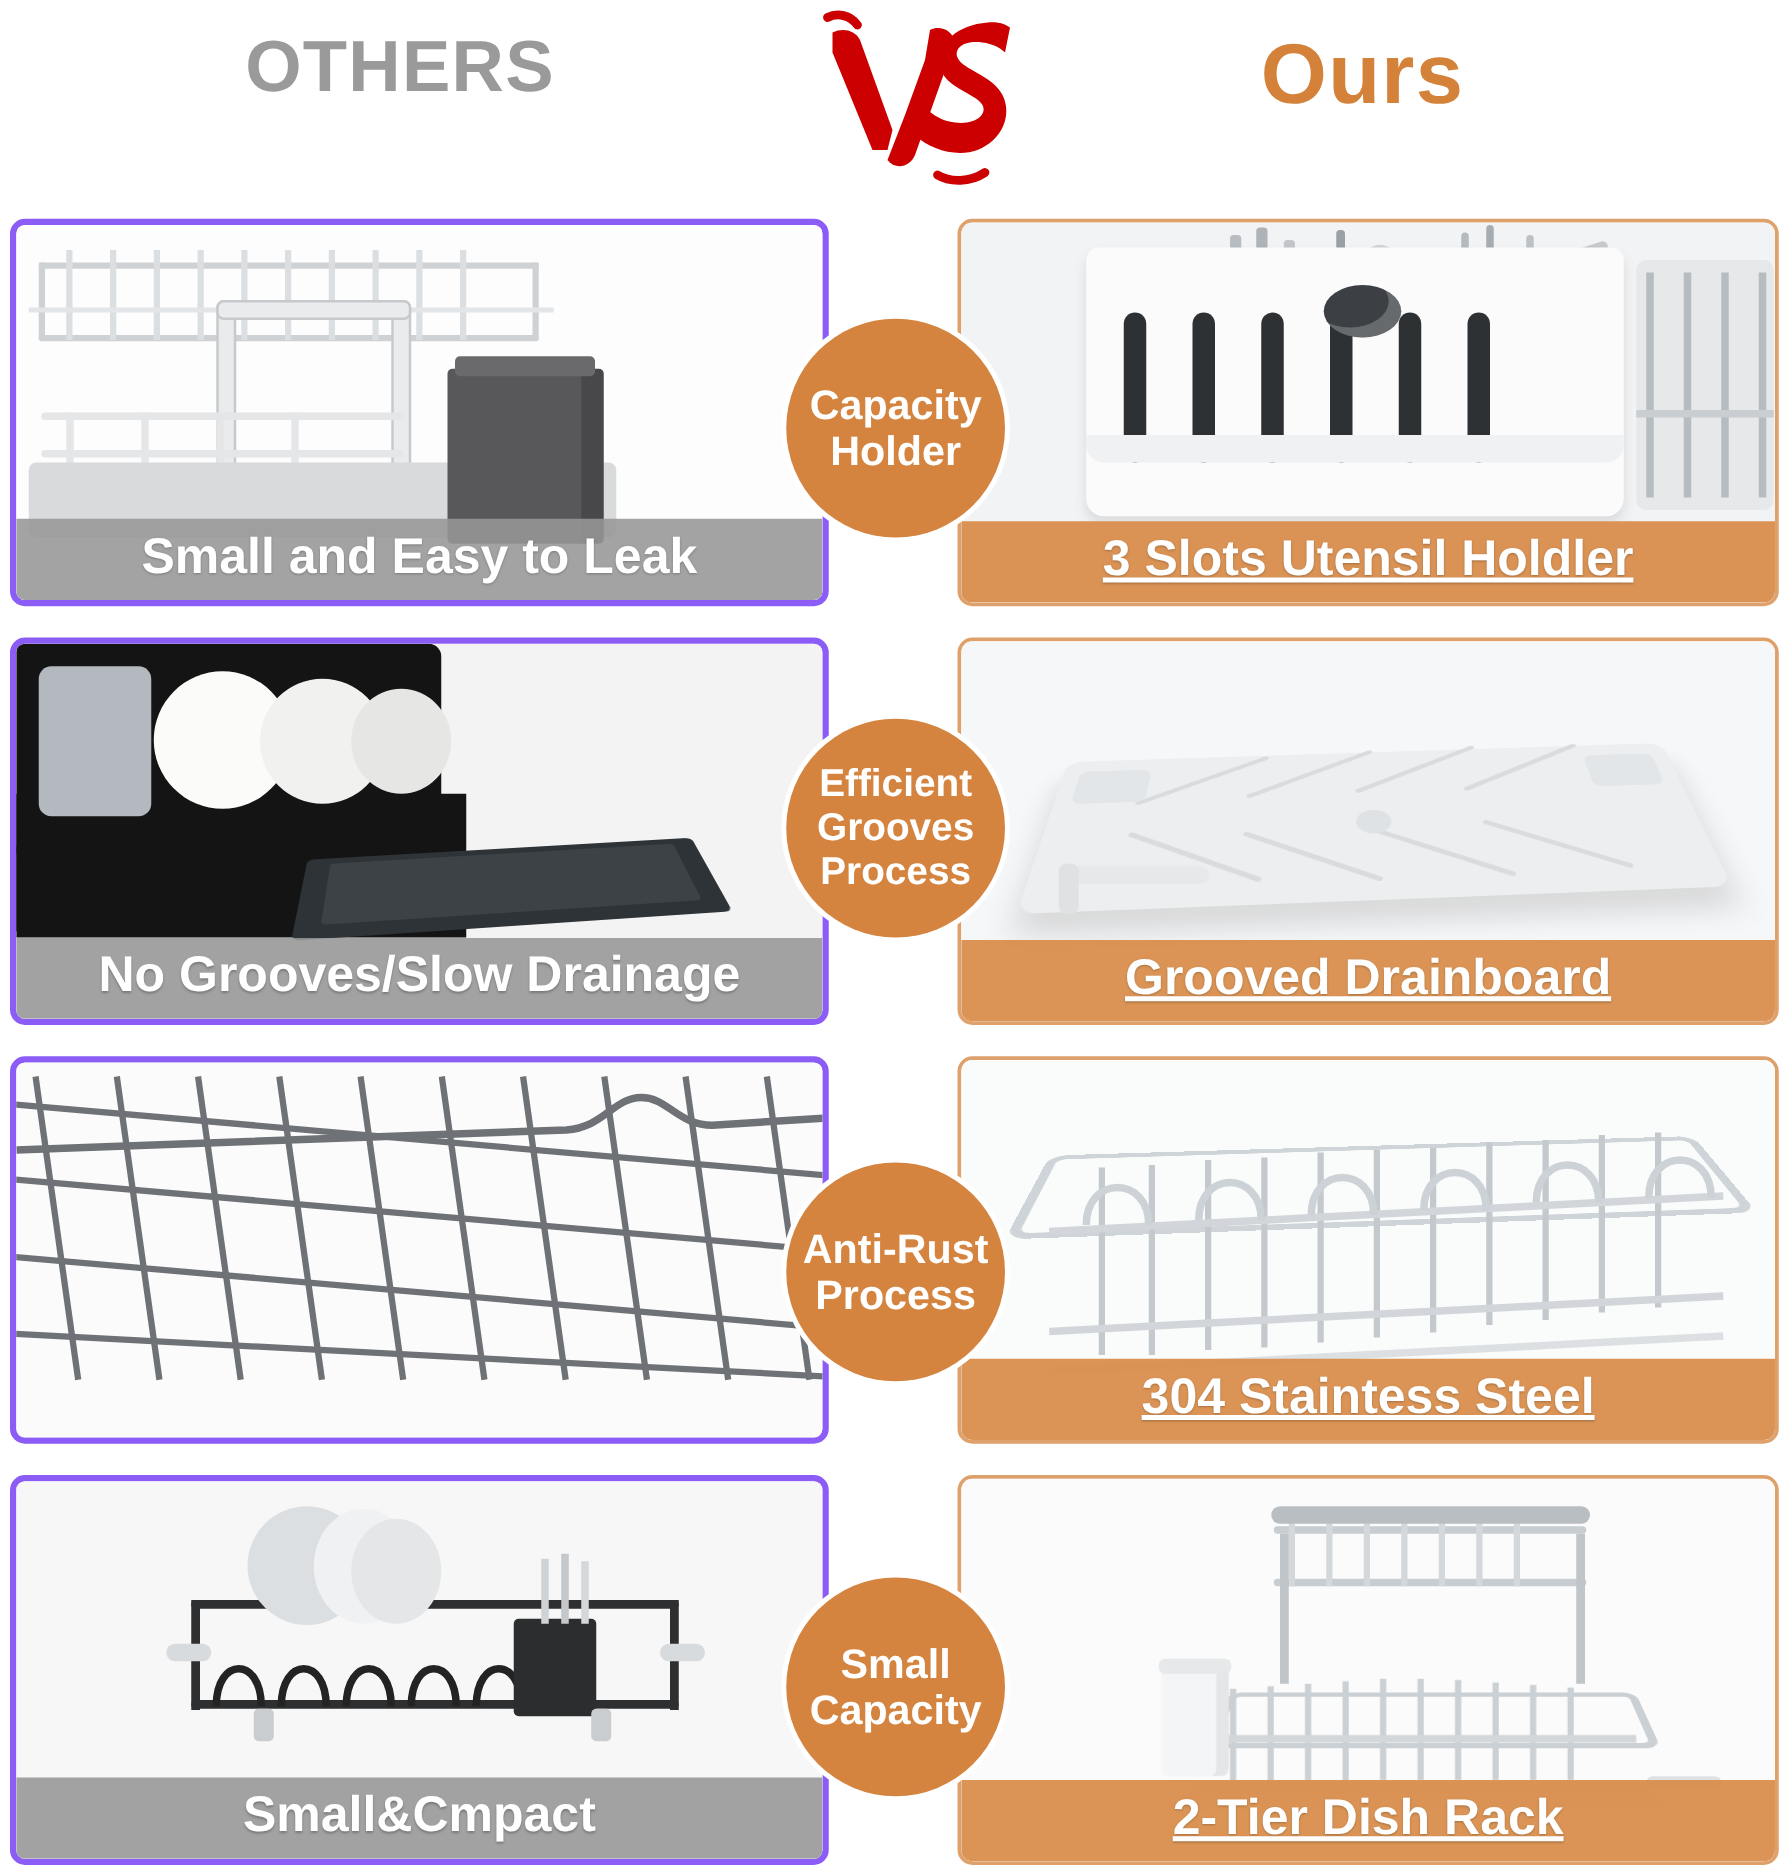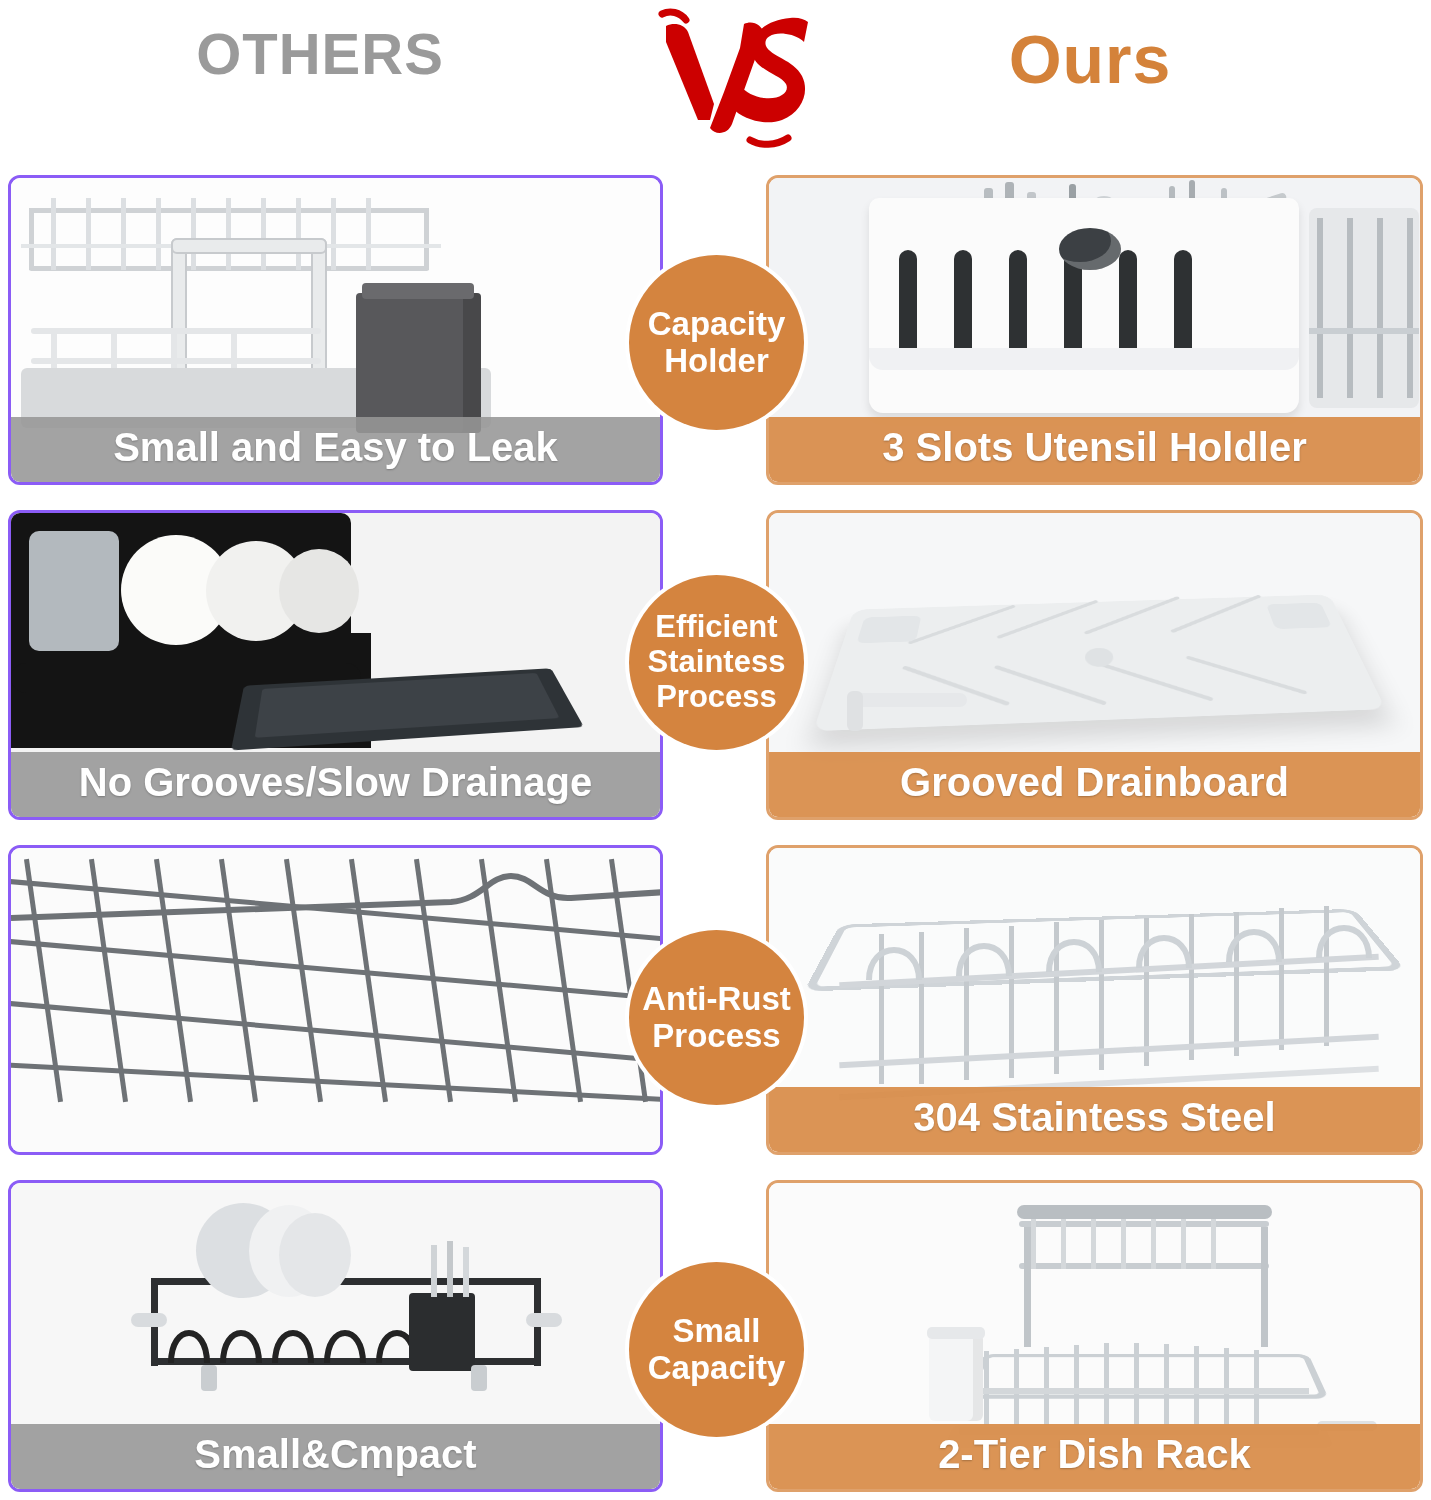--- a/index.html
+++ b/index.html
@@ -58,21 +58,21 @@
   .panel {
     position: absolute;
     top: 0;
     border-radius: 12px;
     overflow: hidden;
     box-sizing: border-box;
   }
   .panel-left {
     left: 8px;
     width: 655px;
-    border: 3px solid #8b5cf6;
+    border: 5px solid #8b5cf6;
   }
   .panel-right {
     left: 766px;
     width: 657px;
     border: 3px solid #dfa16b;
   }
   .panel-img {
     position: absolute;
     top: 0; left: 0;
     width: 100%;
@@ -84,21 +84,21 @@
     width: 100%;
     box-sizing: border-box;
     padding: 8px 0 12px 0;
     text-align: center;
     font-size: 40px;
     font-weight: bold;
     color: #ffffff;
     text-shadow: 0 1px 2px rgba(0,0,0,.25);
   }
   .caption-left { background: rgba(150,150,150,0.88); }
-  .caption-right { background: rgba(216,139,71,0.92); }
+  .caption-right { background: rgba(216,139,71,0.92); text-decoration: underline; }
 
   
   .badge {
     position: absolute;
     border-radius: 50%;
     background: #d4843f;
     color: #ffffff;
     display: flex;
     align-items: center;
     justify-content: center;
@@ -318,21 +318,21 @@
 
       <div style="position:absolute;left:78px;top:180px;width:120px;height:14px;background:#e6e8ea;border-radius:7px;"></div>
       <div style="position:absolute;left:78px;top:178px;width:16px;height:40px;background:#dfe1e3;border-radius:6px;"></div>
     </div>
     <div class="caption caption-right">Grooved Drainboard</div>
   </div>
 
   <div class="badge" style="left:629px;top:65px;width:175px;height:175px;font-size:31px;align-items:center;">
     <div>
       <div>Efficient</div>
-      <div>Staintess</div>
+      <div>Grooves</div>
       <div>Process</div>
     </div>
   </div>
 </div>
 
 <div class="row" style="top:845px;height:310px;">
 
   <div class="panel panel-left" style="height:310px;">
     <div class="panel-img">
       <div class="r3l-bg"></div>

